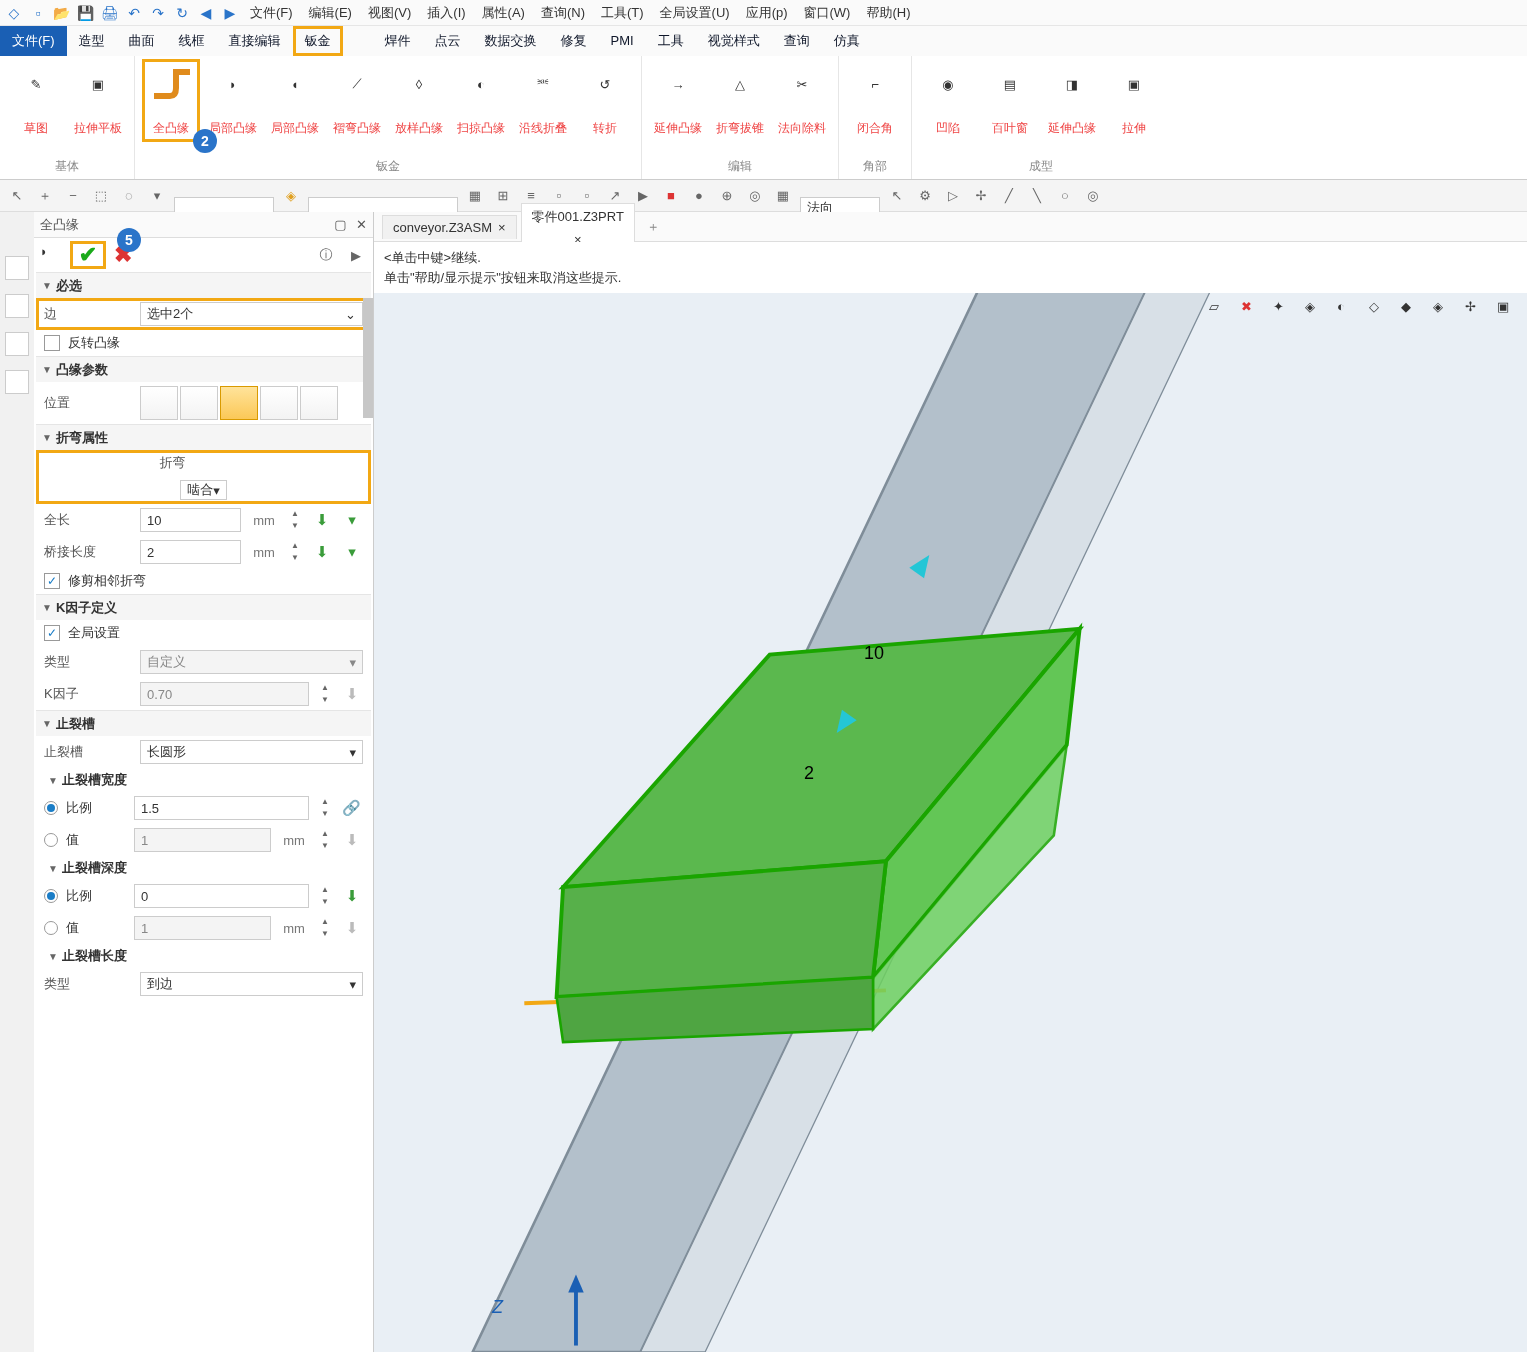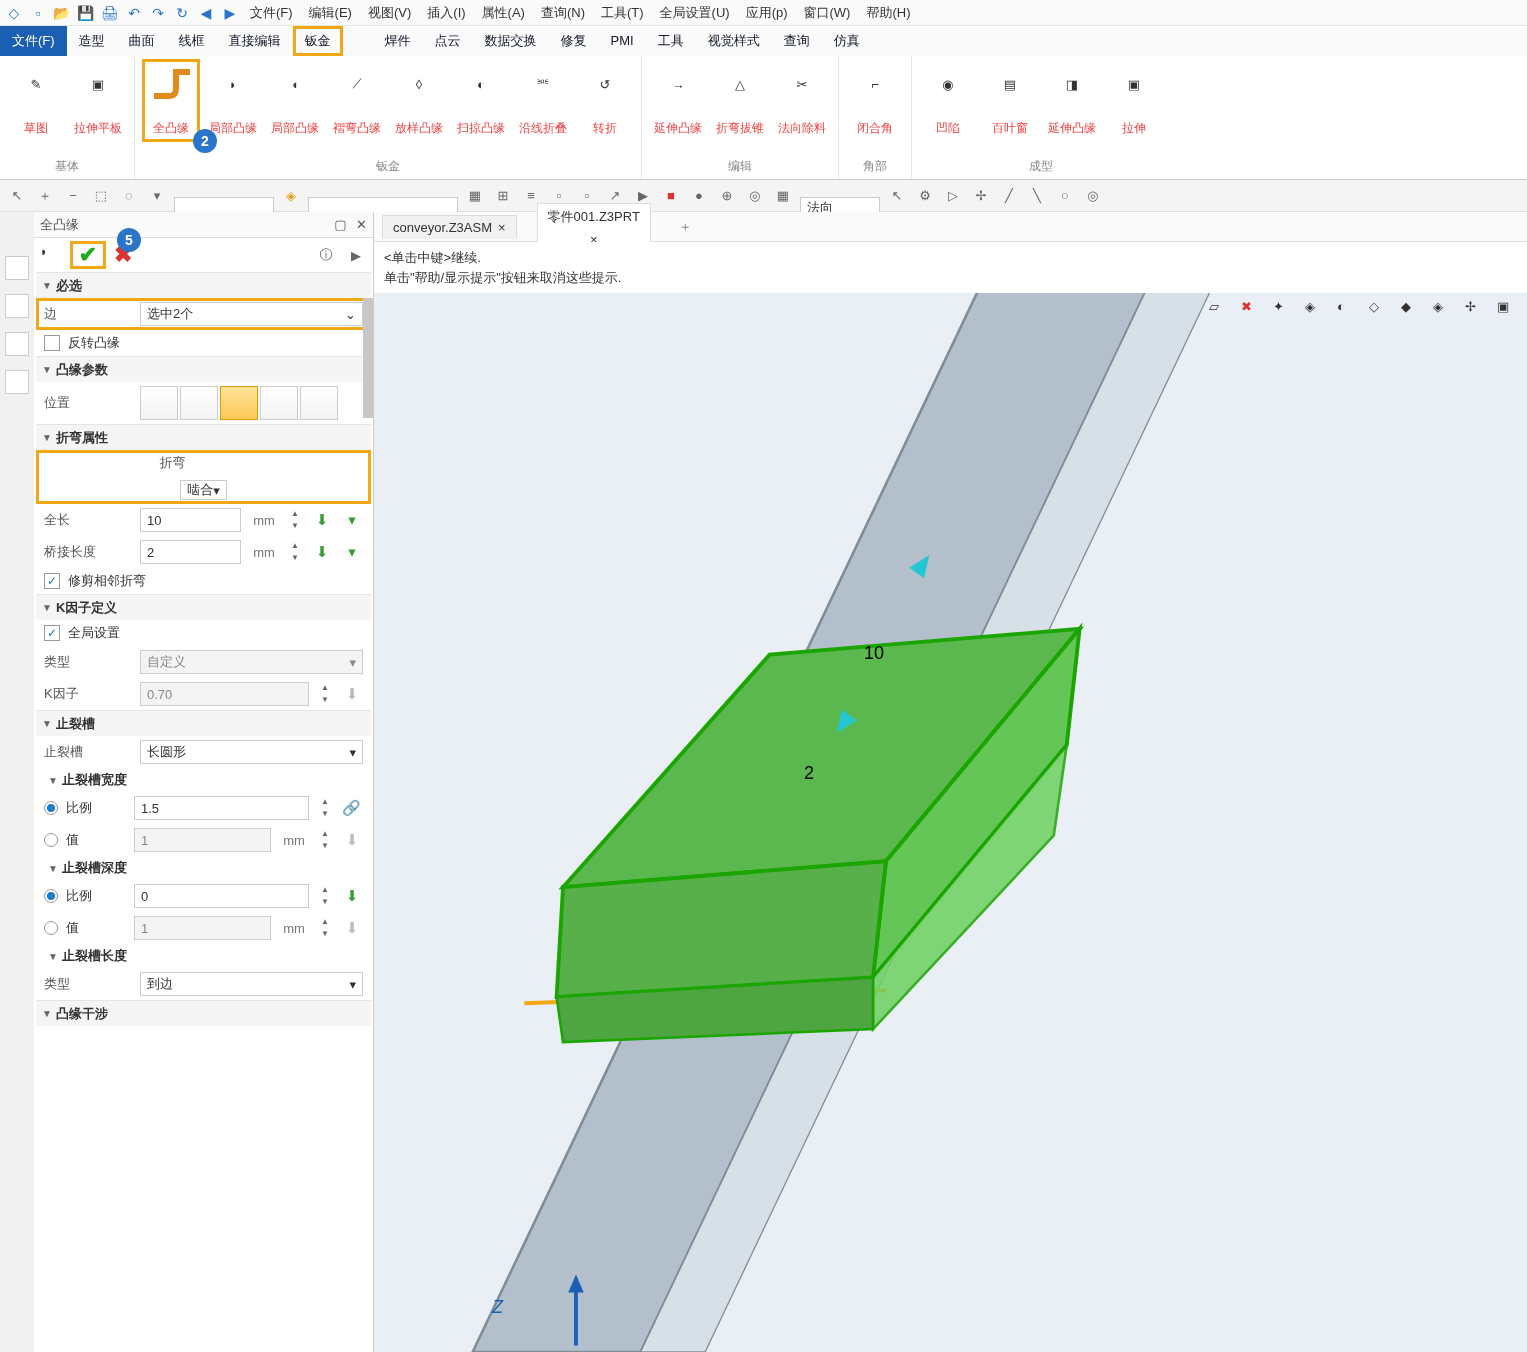--- a/index.html
+++ b/index.html
@@ -64,21 +64,21 @@
   .chk { width: 16px; height: 16px; border: 1px solid #999; display: flex; align-items: center; justify-content: center; font-size: 12px; color: #1a7dc7; }
   .radio { width: 14px; height: 14px; border: 1px solid #999; border-radius: 50%; display: flex; align-items: center; justify-content: center; }
   .radio .dot { width: 8px; height: 8px; border-radius: 50%; background: #1a7dc7; }
   .pos-icons { display: flex; gap: 2px; }
   .pos-icons .pi { width: 38px; height: 34px; border: 1px solid #ccc; background: linear-gradient(#fff,#f3f3f3); }
   .pos-icons .pi.sel { border: 1px solid #d99a00; background: linear-gradient(#ffe39a,#fbc857); }
   .scroll-handle { position: absolute; width: 10px; background: #c7c7c7; }
 
   
   .viewport { flex: 1; display: flex; flex-direction: column; background: #e9eff5; position: relative; }
-  .doc-tabs { height: 30px; background: #fafafa; display: flex; align-items: center; gap: 20px; padding: 0 8px; border-bottom: 1px solid #ddd; }
+  .doc-tabs { height: 30px; background: #fafafa; display: flex; align-items: center; gap: 4px; padding: 0 8px; border-bottom: 1px solid #ddd; }
   .doc-tab { padding: 4px 10px; background: #f1f1f1; border: 1px solid #ddd; border-bottom: none; display: flex; align-items: center; gap: 6px; }
   .doc-tab.active { background: #fff; flex-direction: column; }
   .hint { padding: 6px 10px; color: #333; font-size: 13px; line-height: 1.5; background: #fff; }
   .canvas { flex: 1; position: relative; overflow: hidden; }
   .view-tools { position: absolute; right: 8px; top: 6px; display: flex; gap: 10px; }
   .vt { width: 22px; height: 22px; }
 
   
   .dim { position: absolute; color: #000; font-size: 18px; }
   .arrow-cyan { position: absolute; width: 0; height: 0; border-left: 9px solid transparent; border-right: 9px solid transparent; border-bottom: 22px solid #24c6d6; }
@@ -462,21 +462,20 @@
 
         <div class="sub-hd">止裂槽长度</div>
         <div class="row">
           <div class="row-label">类型</div>
           <div class="combo">
               <span>到边</span>
               <span>▾</span>
             </div>
         </div>
 
-        <div class="section-hd">凸缘干涉</div>
       </div>
       <div class="scroll-handle" style="right:0;top:86px;height:120px;"></div>
     </div>
   </div>
 
   <div class="viewport">
     <div class="doc-tabs">
       <div class="doc-tab">
           <span>conveyor.Z3ASM</span>
           <span>×</span>

